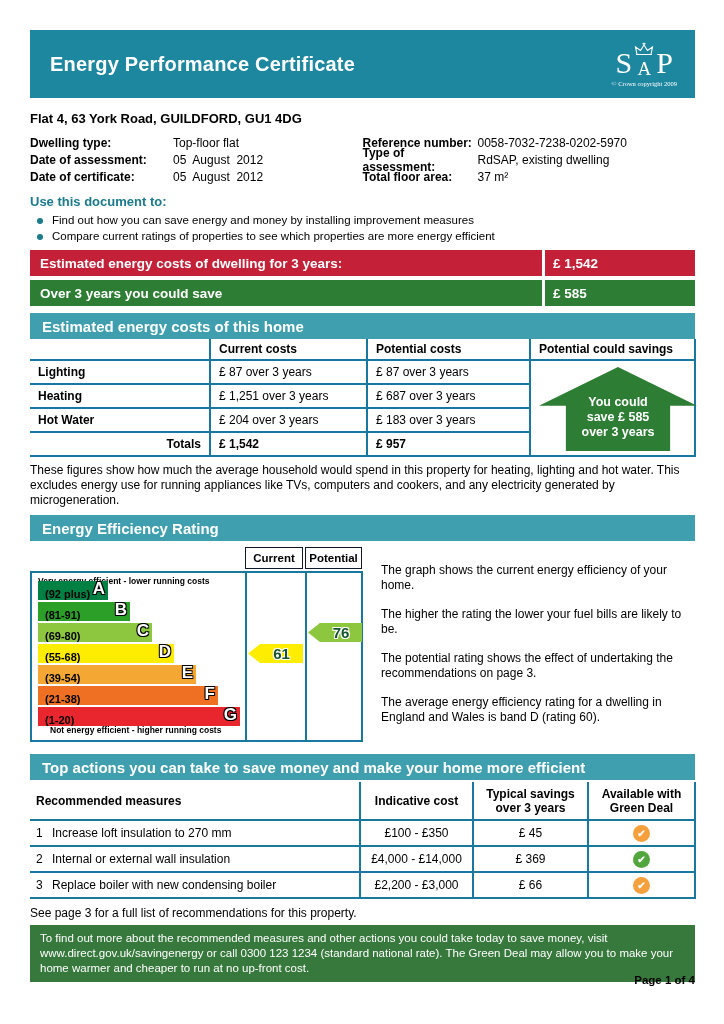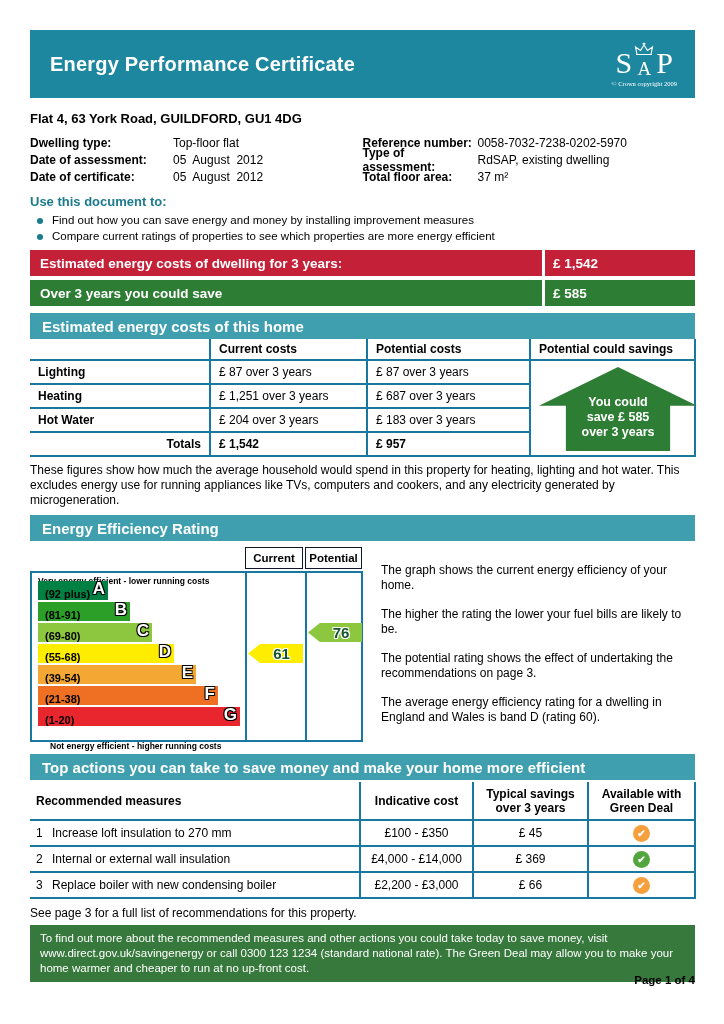--- a/index.html
+++ b/index.html
@@ -68,21 +68,21 @@
   .epc-wrap { margin-top:6px; display:flex; }
   .epc-chart { position:relative; width:333px; height:195px; flex:none; }
   .epc-colhead { position:absolute; top:0; height:22px; border:1px solid #0f172a; background:#fff;
                  display:flex; align-items:center; justify-content:center; font-weight:bold; font-size:11.5px; }
   .epc-colhead.cur { left:215px; width:58px; }
   .epc-colhead.pot { left:275px; width:57px; }
   .epc-body { position:absolute; top:24px; left:0; width:333px; height:171px; border:2px solid #1878a0; }
   .epc-div { position:absolute; top:0; bottom:0; width:2px; background:#1878a0; }
   .epc-div.d1 { left:213px; } .epc-div.d2 { left:273px; }
   .epc-top-label,.epc-bottom-label { position:absolute; left:6px; font-size:8.5px; font-weight:bold; }
-  .epc-top-label { top:3px; } .epc-bottom-label { top:168px;padding-left:12px; }
+  .epc-top-label { top:3px; } .epc-bottom-label { top:152px;padding-left:12px; }
   .epc-band { position:absolute; left:6px; height:19px; display:flex; align-items:flex-end; }
   .epc-band .range { font-size:11px; font-weight:bold; padding-left:7px; }
   .epc-band .letter { position:absolute; right:3px; top:-2px; font-size:17px; font-weight:bold; color:#fff;
       text-shadow:-1px -1px 0 #000, 1px -1px 0 #000, -1px 1px 0 #000, 1px 1px 0 #000; }
   .epc-arrow { position:absolute; height:19px; display:flex; align-items:center; justify-content:center;
                padding-left:12px; font-size:15px; font-weight:bold; color:#14532d;
                clip-path:polygon(22% 0, 100% 0, 100% 100%, 22% 100%, 0 50%);
                text-shadow:-1px -1px 0 #fff, 1px -1px 0 #fff, -1px 1px 0 #fff, 1px 1px 0 #fff; }
   .epc-arrow.cur { left:216px; width:55px; }
   .epc-arrow.pot { left:276px; width:54px; }

